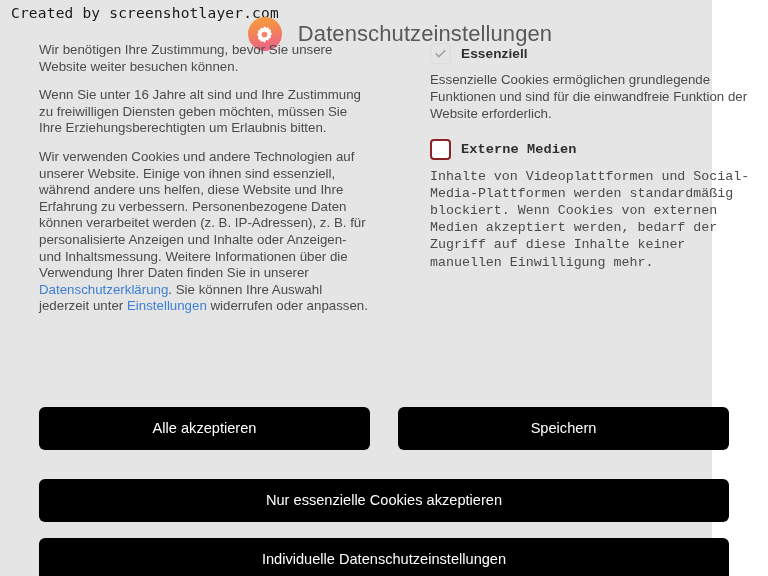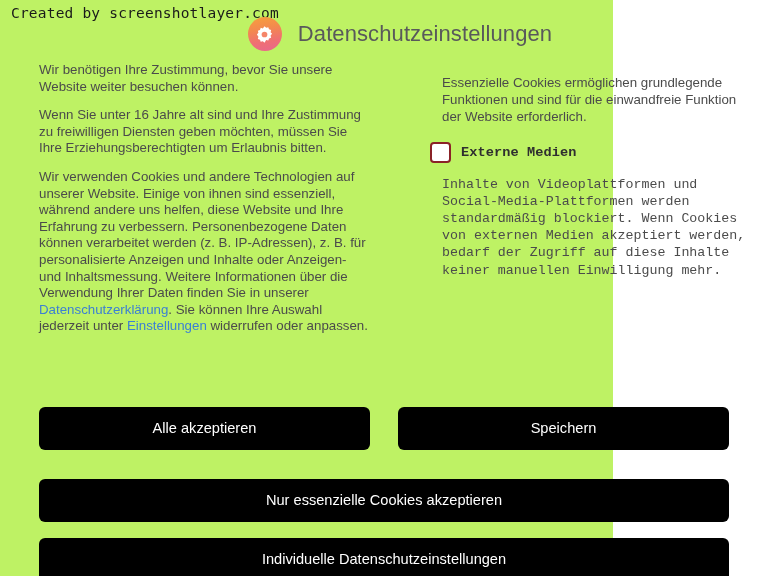--- a/index.html
+++ b/index.html
@@ -10,23 +10,23 @@
     width: 768px;
     height: 576px;
     overflow: hidden;
     background: #ffffff;
     font-family: "Liberation Sans", sans-serif;
     -webkit-font-smoothing: antialiased;
   }
 
   #consent-root {
     position: relative;
-    width: 613px;
+    width: 712px;
     height: 576px;
-    background: #bef264;
+    background: #e5e5e5;
   }
 
   
   .watermark {
     position: absolute;
     left: 11px;
     top: 5px;
     font-family: "DejaVu Sans Mono", "Liberation Mono", monospace;
     font-size: 14.5px;
     letter-spacing: 0.2px;
@@ -61,21 +61,21 @@
     color: #59595b;
     font-weight: 400;
     letter-spacing: 0.1px;
     white-space: nowrap;
   }
 
   
   .columns {
     position: absolute;
     left: 39px;
-    top: 62px;
+    top: 42px;
     width: 690px;
     display: flex;
     gap: 16px;
   }
   .col-left {
     width: 330px;
     flex: none;
   }
   .col-spacer {
     width: 29px;
@@ -134,21 +134,21 @@
   .consent-label {
     font-size: 13.6px;
     font-weight: bold;
     color: #2f2f2f;
     letter-spacing: 0.1px;
   }
   .consent-desc {
     font-size: 13.3px;
     line-height: 17.2px;
     color: #4b4b4b;
-    margin: 12px;
+    margin: 0;
   }
 
   
   .btn {
     background: #000000;
     color: #ffffff;
     border: none;
     border-radius: 6px;
     font-family: "Liberation Sans", sans-serif;
     font-size: 14.6px;
@@ -204,20 +204,28 @@
       <p class="para">Wir benötigen Ihre Zustimmung, bevor Sie unsere Website weiter besuchen können.</p>
       <p class="para">Wenn Sie unter 16 Jahre alt sind und Ihre Zustimmung zu freiwilligen Diensten geben möchten, müssen Sie Ihre Erziehungsberechtigten um Erlaubnis bitten.</p>
       <p class="para"><span>Wir verwenden Cookies und andere Technologien auf unserer Website. Einige von ihnen sind essenziell, während andere uns helfen, diese Website und Ihre Erfahrung zu verbessern. Personenbezogene Daten können verarbeitet werden (z. B. IP-Adressen), z. B. für personalisierte Anzeigen und Inhalte oder Anzeigen- und Inhaltsmessung. Weitere Informationen über die Verwendung Ihrer Daten finden Sie in unserer </span><a class="inline-link">Datenschutzerklärung</a><span>. Sie können Ihre Auswahl jederzeit unter </span><a class="inline-link">Einstellungen</a><span> widerrufen oder anpassen.</span></p>
     </div>
 
     <div class="col-spacer"></div>
 
     <div class="col-right">
 
       <div class="consent-group">
+        <div class="consent-head">
+          <span class="cbox disabled-checked">
+            <svg width="13" height="13" viewBox="0 0 16 16" aria-hidden="true">
+              <path d="M2.6 8.3l3.4 3.6L13.4 4.4" fill="none" stroke="#9b9b9b" stroke-width="1.7" stroke-linecap="round" stroke-linejoin="round"></path>
+            </svg>
+          </span>
+          <span class="consent-label">Essenziell</span>
+        </div>
         <p class="consent-desc">Essenzielle Cookies ermöglichen grundlegende Funktionen und sind für die einwandfreie Funktion der Website erforderlich.</p>
       </div>
 
       <div class="consent-group">
         <div class="consent-head">
           <span class="cbox unchecked-red"></span>
           <span class="consent-label">Externe Medien</span>
         </div>
         <p class="consent-desc">Inhalte von Videoplattformen und Social-Media-Plattformen werden standardmäßig blockiert. Wenn Cookies von externen Medien akzeptiert werden, bedarf der Zugriff auf diese Inhalte keiner manuellen Einwilligung mehr.</p>
       </div>

